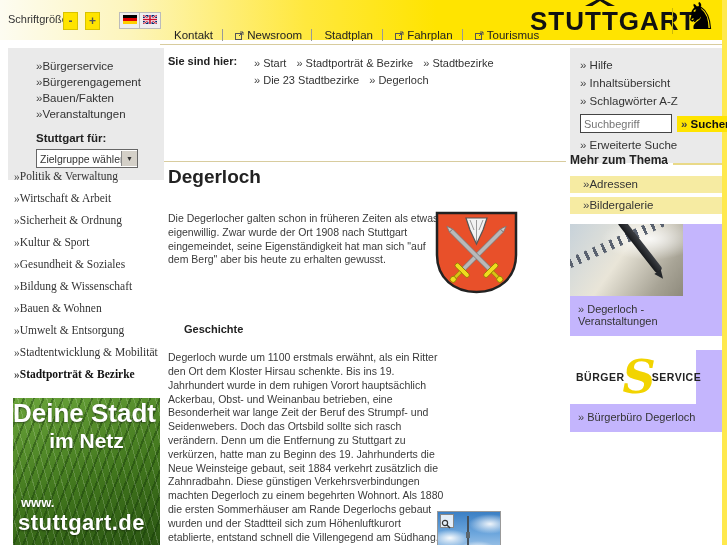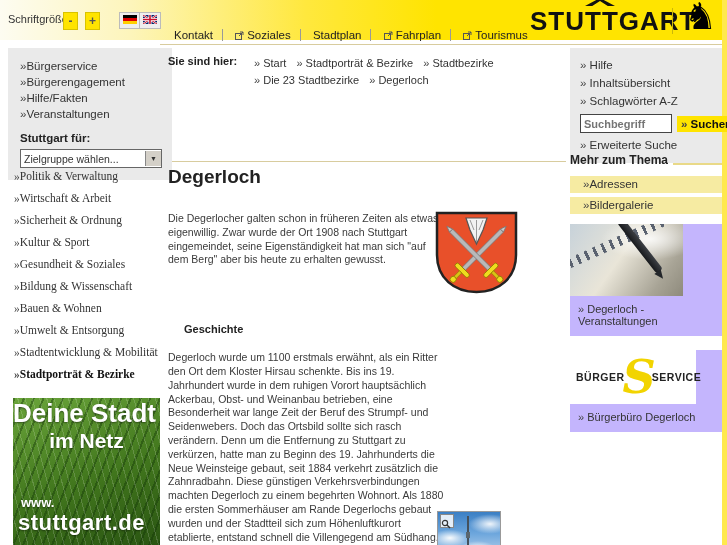--- a/index.html
+++ b/index.html
@@ -33,21 +33,21 @@
   .logo .tt .roof{
     position:absolute;left:0;top:-8px;width:30px;height:8px;background:#111;
     clip-path:polygon(50% 0,100% 100%,76% 100%,50% 38%,24% 100%,0 100%);
   }
   .logo-divider{position:absolute;left:672px;top:8px;width:1px;height:26px;background:#cbb70a;}
   .horse{position:absolute;left:684px;top:-3px;font-size:37px;color:#000;line-height:40px;}
   .tan-line{position:absolute;background:#d8cc9e;height:1px;}
   .tan-line-1{left:160px;top:44px;width:562px;}
   .tan-line-2{left:160px;top:161px;width:406px;}
   
-  .leftpanel{position:absolute;left:8px;top:48px;width:164px;background:#eaeaea;padding:10px 0 12px;}
+  .leftpanel{position:absolute;left:8px;top:48px;width:124px;background:#eaeaea;padding:10px 16px 12px;}
   .leftpanel .plink{padding:2px 0 2px 12px;font-size:11.5px;color:#333;cursor:pointer;}
   .lp-label{padding:10px 0 3px 12px;font-size:11.5px;font-weight:bold;color:#222;}
   .dropdown{
     margin:2px 10px 0 12px;height:17px;background:#fff;border:1px solid #666;
     display:flex;align-items:center;font-size:10.5px;color:#333;cursor:pointer;
   }
   .dropdown .dd-text{flex:1;padding:0 3px;white-space:nowrap;overflow:hidden;}
   .dropdown .dd-btn{width:15px;height:15px;background:#d4d0c8;border-left:1px solid #888;
     font-size:7px;color:#333;text-align:center;line-height:15px;}
   .leftnav{position:absolute;left:8px;top:170px;width:150px;}
@@ -90,21 +90,21 @@
       linear-gradient(180deg,#3b7fc4 0%,#6ea7dd 50%,#b9d3ec 100%);
   }
   .tower-line{position:absolute;left:29px;top:4px;width:2px;height:38px;background:#45515c;}
   .tower-line:before{content:"";position:absolute;left:-1px;top:16px;width:4px;height:6px;background:#5a666f;}
   .magnifier{position:absolute;left:2px;top:2px;width:12px;height:12px;background:rgba(255,255,255,.85);border:1px solid #888;}
   
   .rightpanel{position:absolute;left:570px;top:48px;width:152px;background:#eaeaea;padding:8px 0 9px;}
   .rightpanel .plink{padding:3px 0 3px 10px;font-size:11.5px;color:#333;cursor:pointer;}
   .search-row{display:flex;align-items:center;margin:4px 6px 3px 10px;}
   .search-input{width:84px;height:15px;border:1px solid #444;font-size:11px;padding:1px 3px;
-    font-family:"Liberation Sans",sans-serif;color:#333;background:#fff;font-weight:bold;}
+    font-family:"Liberation Sans",sans-serif;color:#333;background:#fff;}
   .search-btn{margin-left:5px;background:#ffe400;border:none;font-weight:bold;font-size:11.5px;
     padding:2px 4px;cursor:pointer;white-space:nowrap;color:#111;font-family:"Liberation Sans",sans-serif;}
   .morethema{position:absolute;left:570px;top:153px;width:152px;}
   .mt-head{display:flex;align-items:flex-end;}
   .mt-title{font-size:12px;font-weight:bold;color:#222;white-space:nowrap;}
   .mt-rule{flex:1;border-bottom:2px solid #e9d988;margin:0 0 2px 5px;}
   .ybar{background:#f6eba2;margin-top:4px;padding:2px 0 3px 13px;font-size:11.5px;color:#333;cursor:pointer;}
   .ybar:first-of-type{margin-top:9px;}
   .ybox{background:#c4b5fd;margin-top:10px;}
   .ybox .ylink{padding:7px 4px 9px 8px;font-size:11px;color:#333;cursor:pointer;}
@@ -161,21 +161,21 @@
       <span class="tlink">
         <span>Kontakt</span>
       </span>
     
       <span class="tlink">
         <span class="extlink-icon">
           <svg width="9" height="9" viewBox="0 0 9 9">
             <rect x="0.5" y="2.5" width="6" height="6" fill="none" stroke="#555"></rect>
             <path d="M4,5 L8,1 M5,1 h3 v3" stroke="#555" fill="none"></path>
           </svg>
-        </span><span>Soziales</span>
+        </span><span>Newsroom</span>
       </span>
     
       <span class="tlink">
         <span>Stadtplan</span>
       </span>
     
       <span class="tlink">
         <span class="extlink-icon">
           <svg width="9" height="9" viewBox="0 0 9 9">
             <rect x="0.5" y="2.5" width="6" height="6" fill="none" stroke="#555"></rect>
@@ -205,21 +205,21 @@
 <div class="tan-line tan-line-1"></div>
 <div class="tan-line tan-line-2"></div>
 
 <div class="leftpanel">
   <div>
 
       <div class="plink"><span class="chev">»</span><span>Bürgerservice</span></div>
 
       <div class="plink"><span class="chev">»</span><span>Bürgerengagement</span></div>
 
-      <div class="plink"><span class="chev">»</span><span>Hilfe/Fakten</span></div>
+      <div class="plink"><span class="chev">»</span><span>Bauen/Fakten</span></div>
 
       <div class="plink"><span class="chev">»</span><span>Veranstaltungen</span></div>
     </div>
   <div class="lp-label">Stuttgart für:</div>
   <div class="dropdown">
     <span class="dd-text">Zielgruppe wählen...</span>
     <span class="dd-btn">▼</span>
   </div>
 </div>
 

